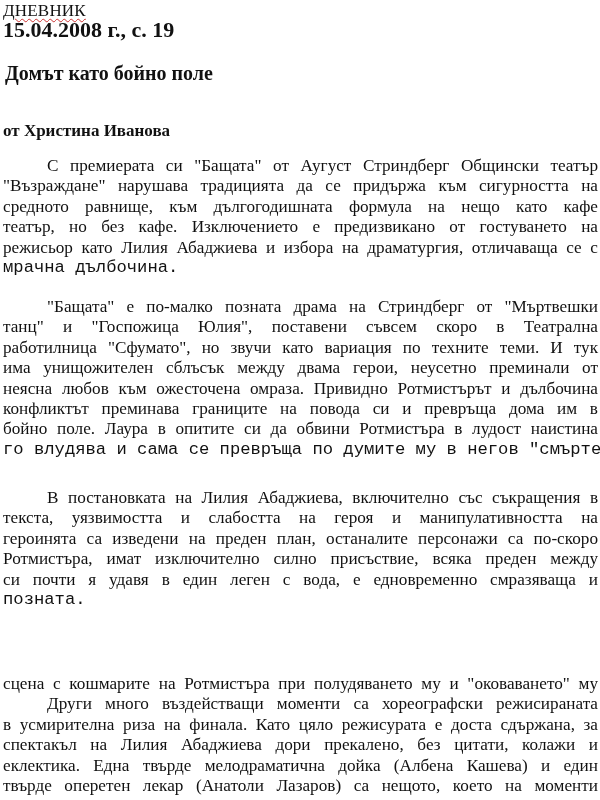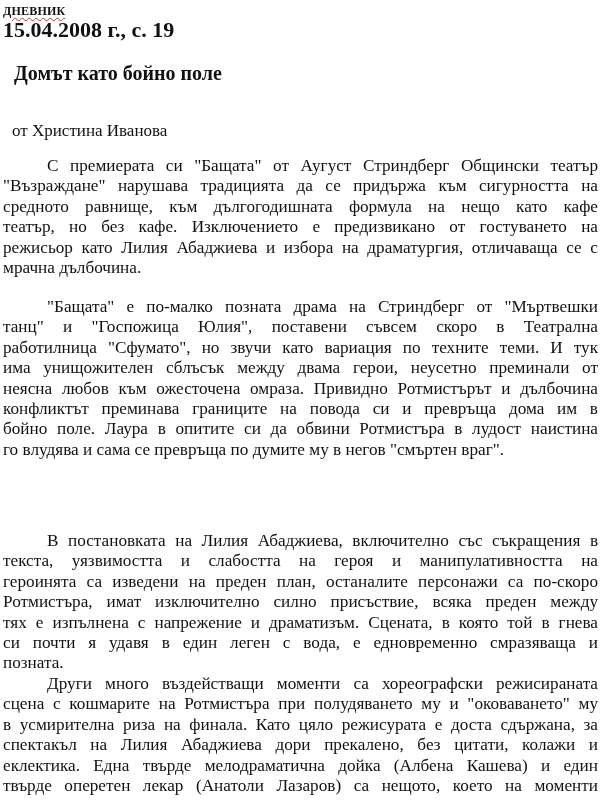--- a/index.html
+++ b/index.html
@@ -19,75 +19,76 @@
       position: absolute;
       left: 0;
       top: 0;
       width: 600px;
       height: 800px;
     }
     .source {
       position: absolute;
       left: 3px;
       top: 1px;
-      font-size: 12px;
-      font-weight: bold;
+      font-size: 17px;
+      font-weight: normal;
       line-height: 20px;
       text-decoration: underline wavy #cc3333;
       text-decoration-thickness: 1px;
       text-underline-offset: 2px;
       letter-spacing: 0.2px;
     }
     .date {
       position: absolute;
       left: 3px;
       top: 20px;
       font-size: 22px;
       font-weight: bold;
       line-height: 20px;
     }
     .title {
       position: absolute;
-      left: 14px;
+      left: 5px;
       top: 61px;
       font-size: 20px;
       font-weight: bold;
       line-height: 24px;
     }
     .author {
       position: absolute;
-      left: 12px;
+      left: 3px;
       top: 121px;
       font-size: 17px;
-      font-weight: normal;
+      font-weight: bold;
       line-height: 20px;
     }
     .para {
       position: absolute;
       left: 3px;
       width: 595px;
       font-size: 17.2px;
       line-height: 20.4px;
     }
     .line {
       display: block;
       text-align: justify;
       text-align-last: justify;
       white-space: nowrap;
       height: 20.4px;
     }
     .line.last {
       text-align-last: left;
+      font-family: Liberation Mono, monospace;
     }
     .line.first {
       text-indent: 44px;
     }
     .p1 { top: 156px; }
     .p2 { top: 297px; }
-    .p3 { top: 488px; margin-top: 43px; }
+    .p3 { top: 488px; }
     .p4 { top: 674px; }
   </style>
 </head>
 <body>
 
 <div class="page">
 
   <div class="source">ДНЕВНИК</div>
   <div class="date">15.04.2008 г., с. 19</div>
   <div class="title">Домът като бойно поле</div>
@@ -111,28 +112,27 @@
     <span class="line">конфликтът преминава границите на повода си и превръща дома им в</span>
     <span class="line">бойно поле. Лаура в опитите си да обвини Ротмистъра в лудост наистина</span>
     <span class="line last">го влудява и сама се превръща по думите му в негов "смъртен враг".</span>
   </div>
 
   <div class="para p3">
     <span class="line first">В постановката на Лилия Абаджиева, включително със съкращения в</span>
     <span class="line">текста, уязвимостта и слабостта на героя и манипулативността на</span>
     <span class="line">героинята са изведени на преден план, останалите персонажи са по-скоро</span>
     <span class="line">Ротмистъра, имат изключително силно присъствие, всяка преден между</span>
-    <span class="line">тях е изпълнена с напрежение и драматизъм. Сцената, в която той в гнева</span>
     <span class="line">си почти я удавя в един леген с вода, е едновременно смразяваща и</span>
     <span class="line last">позната.</span>
   </div>
 
   <div class="para p4">
+    <span class="line">сцена с кошмарите на Ротмистъра при полудяването му и "оковаването" му</span>
     <span class="line first">Други много въздействащи моменти са хореографски режисираната</span>
-    <span class="line">сцена с кошмарите на Ротмистъра при полудяването му и "оковаването" му</span>
     <span class="line">в усмирителна риза на финала. Като цяло режисурата е доста сдържана, за</span>
     <span class="line">спектакъл на Лилия Абаджиева дори прекалено, без цитати, колажи и</span>
     <span class="line">еклектика. Една твърде мелодраматична дойка (Албена Кашева) и един</span>
     <span class="line">твърде оперетен лекар (Анатоли Лазаров) са нещото, което на моменти</span>
     <span class="line last">вади целостта на спектакъла от равновесие.</span>
   </div>
 
 </div>
 
 </body></html>

